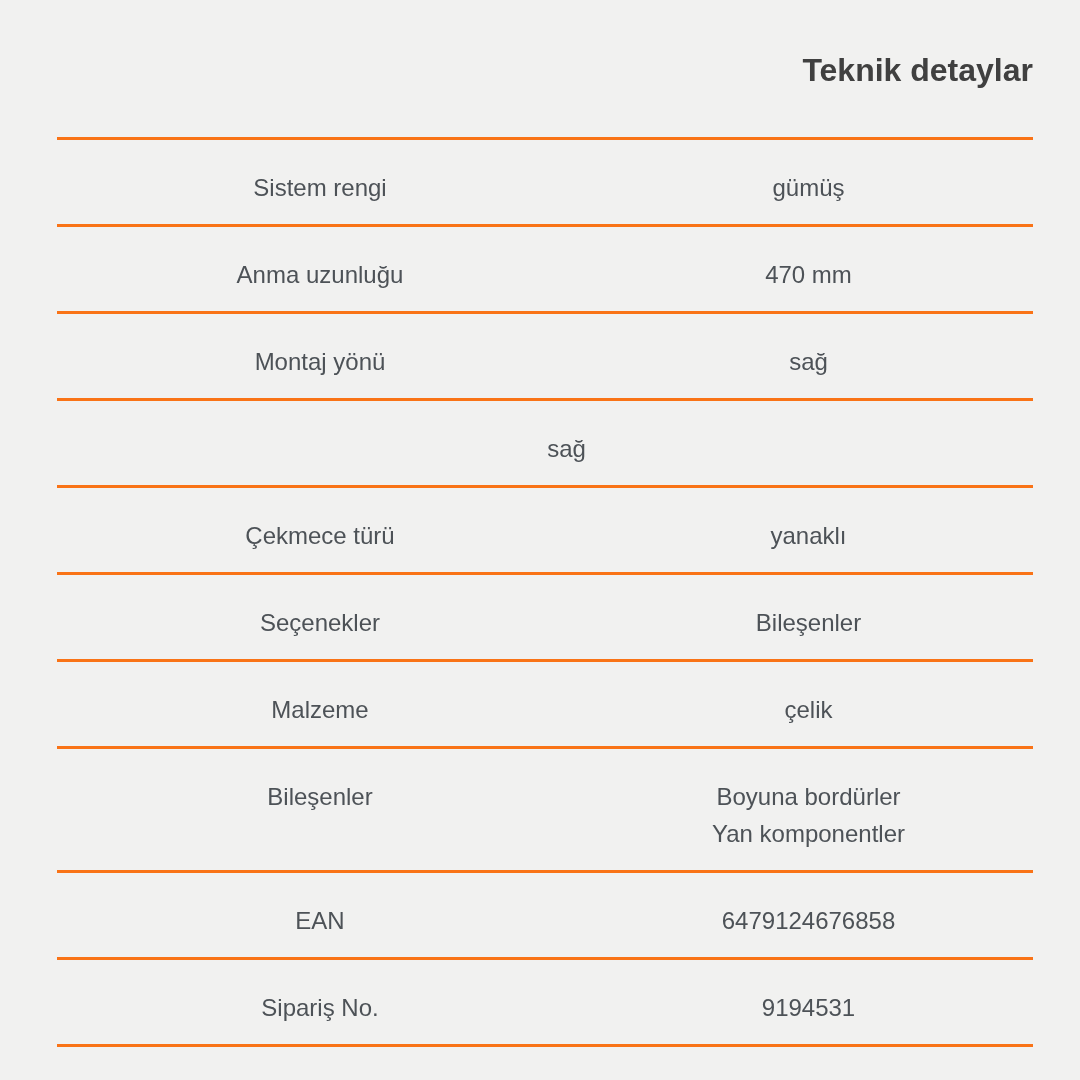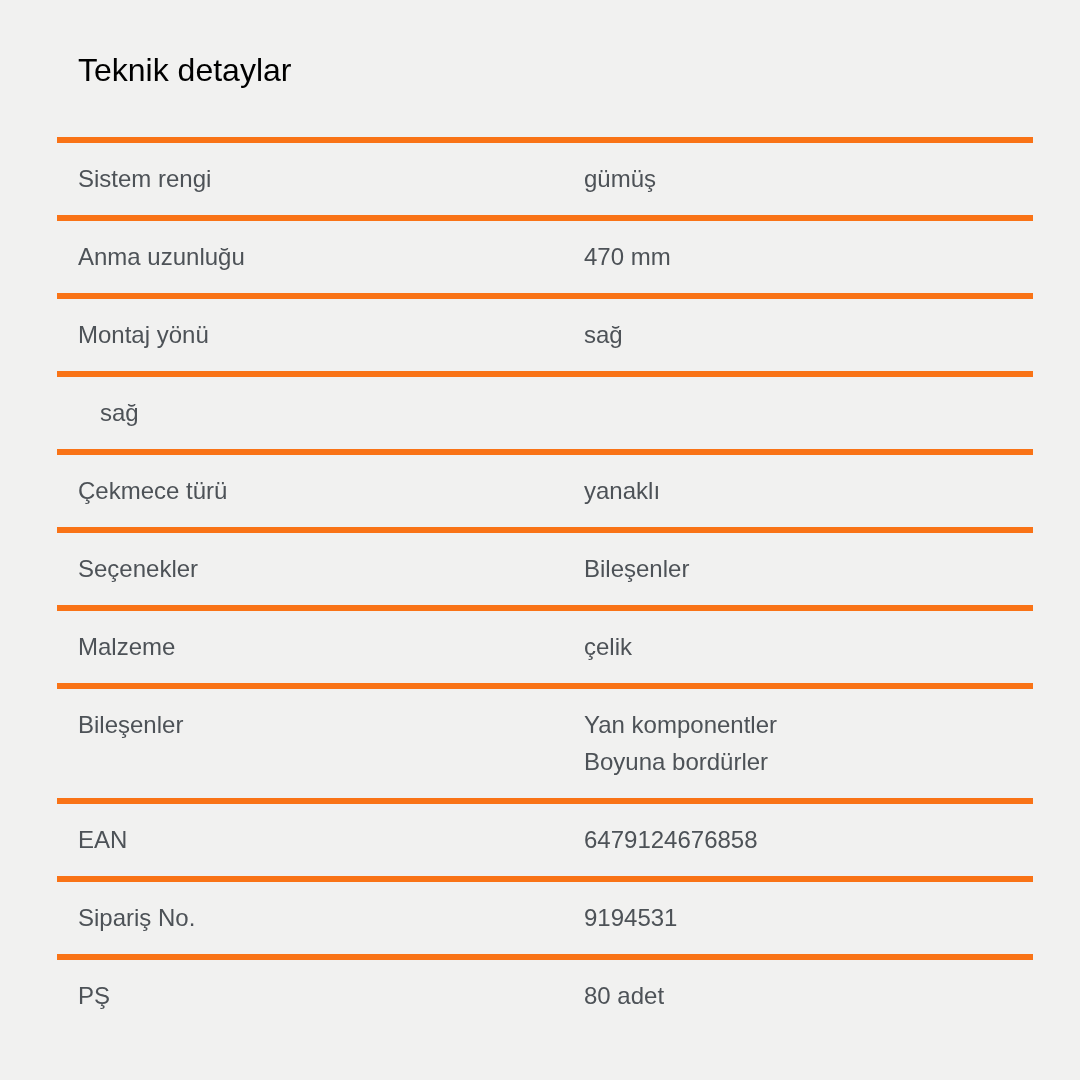--- a/index.html
+++ b/index.html
@@ -15,32 +15,34 @@
   }
   .panel {
     margin-left: 57px;
     width: 976px;
   }
   .section-title {
     margin: 48px 0 45px 0;
     padding-left: 21px;
     font-size: 32px;
     line-height: 44px;
-    font-weight: 400;
-    color: #000000;
+    font-weight: 700;
+    color: #404040;
+    text-align: right;
   }
   .details-table {
     width: 100%;
   }
   .row {
     display: flex;
     align-items: flex-start;
-    border-top: 6px solid #f97316;
-    padding: 17px 0 18px 21px;
+    border-top: 3px solid #f97316;
+    padding: 29px 0 18px 21px;
     box-sizing: border-box;
+    text-align: center;
   }
   .row-label {
     flex: 0 0 484px;
     width: 484px;
     font-size: 24px;
     line-height: 37px;
     color: #4d5257;
   }
   .row-values {
     flex: 1 1 auto;
@@ -104,22 +106,22 @@
   <div class="row">
     <div class="row-label">Malzeme</div>
     <div class="row-values">
             <div class="row-value">çelik</div>
           </div>
   </div>
 
   <div class="row">
     <div class="row-label">Bileşenler</div>
     <div class="row-values">
+            <div class="row-value">Boyuna bordürler</div>
             <div class="row-value">Yan komponentler</div>
-            <div class="row-value">Boyuna bordürler</div>
           </div>
   </div>
 
   <div class="row">
     <div class="row-label">EAN</div>
     <div class="row-values">
             <div class="row-value">6479124676858</div>
           </div>
   </div>
 

